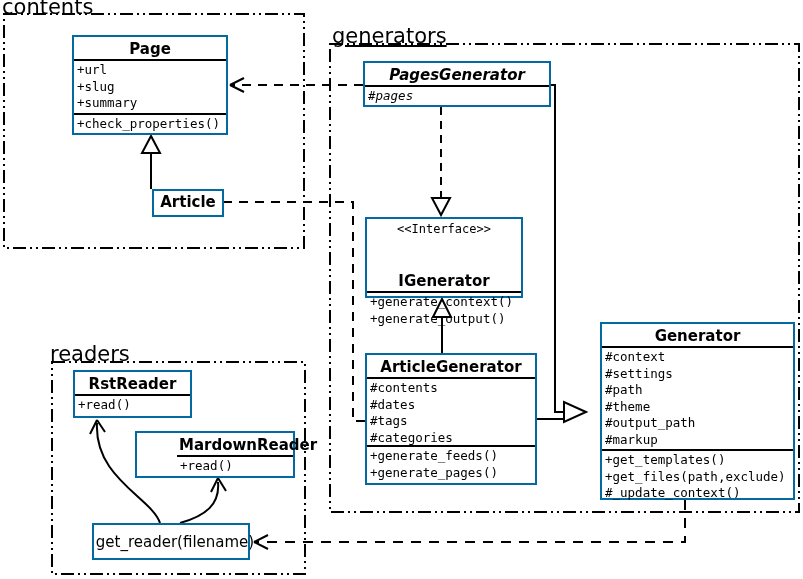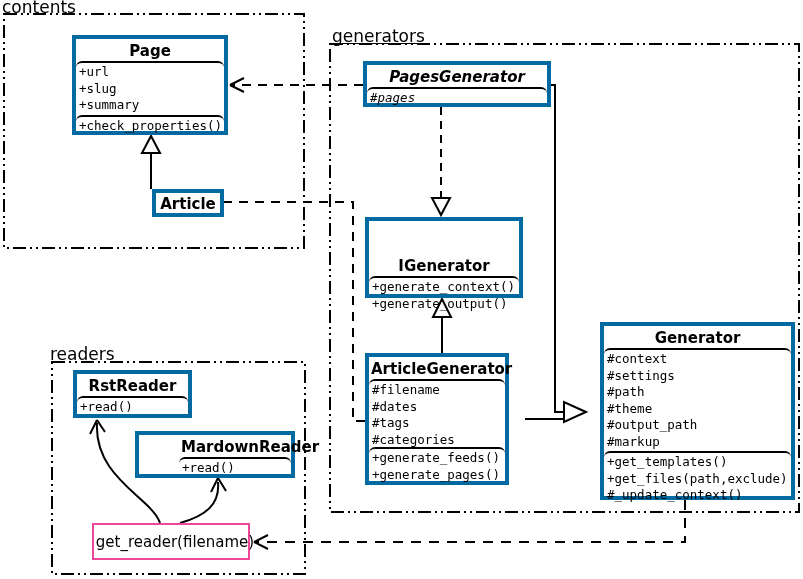--- a/index.html
+++ b/index.html
@@ -2,42 +2,42 @@
 <html><head>
 <meta charset="utf-8">
 <style>
   html,body { margin:0; padding:0; background:#fff; }
   .canvas {
     position:relative; width:803px; height:579px; background:#ffffff;
     font-family:"DejaVu Sans", sans-serif; color:#000; overflow:hidden;
   }
   svg.wires { position:absolute; left:0; top:0; z-index:1; }
   .uml {
-    position:absolute; background:#fff; border:4px solid #0369a1;
+    position:absolute; background:#fff; border:2px solid #0369a1;
     box-sizing:border-box; z-index:2;
   }
   .uml .title {
     text-align:center; font-weight:bold; font-size:15px; line-height:1.2;
     padding:3px 2px 1px; font-family:"DejaVu Sans", sans-serif; white-space:nowrap;
   }
   .uml .stereo {
     text-align:center; font-family:"DejaVu Sans Mono", monospace;
     font-size:12px; padding-top:3px; white-space:nowrap;
   }
-  .uml .sect { border-top:2px solid #000; padding:1px 0 1px;border-radius:6px; }
+  .uml .sect { border-top:2px solid #000; padding:1px 0 1px; }
   .member {
     font-family:"DejaVu Sans Mono", monospace; font-size:12.5px;
     line-height:16.5px; padding:0 3px; white-space:nowrap;
   }
   .pkg-label {
-    position:absolute; z-index:2; font-size:17px; line-height:15px;
+    position:absolute; z-index:2; font-size:21px; line-height:15px;
     font-family:"DejaVu Sans", sans-serif;
   }
   .node {
-    position:absolute; background:#fff; border:2px solid #ec4899;
+    position:absolute; background:#fff; border:2px solid #0369a1;
     box-sizing:border-box; z-index:2; text-align:center;
     font-size:15px; display:flex; align-items:center; justify-content:center;
     white-space:nowrap;
     padding-left:8px;
   }
 </style>
 </head>
 <body>
 
 <div class="canvas">
@@ -116,31 +116,32 @@
   </div>
 
   <div class="uml" style="left:363px; top:61px; width:188px; height:46px;font-style:italic;">
     <div class="title">PagesGenerator</div>
     <div class="sect">
         <div class="member">#pages</div>
       </div>
   </div>
 
   <div class="uml" style="left:365px; top:217px; width:158px; height:81px;">
+    <div class="stereo">&lt;&lt;Interface&gt;&gt;</div>
     <div class="title" style="padding-top:0;margin-top:36px;">IGenerator</div>
     <div class="sect">
         <div class="member">+generate_context()</div>
         <div class="member">+generate_output()</div>
       </div>
   </div>
 
-  <div class="uml" style="left:365px; top:353px; width:144px; height:132px;">
+  <div class="uml" style="left:365px; top:353px; width:172px; height:132px;">
     <div class="title">ArticleGenerator</div>
     <div class="sect" style="height:64px;">
-        <div class="member">#filename</div>
+        <div class="member">#contents</div>
         <div class="member">#dates</div>
         <div class="member">#tags</div>
         <div class="member">#categories</div>
       </div>
     <div class="sect">
         <div class="member">+generate_feeds()</div>
         <div class="member">+generate_pages()</div>
       </div>
   </div>
 

